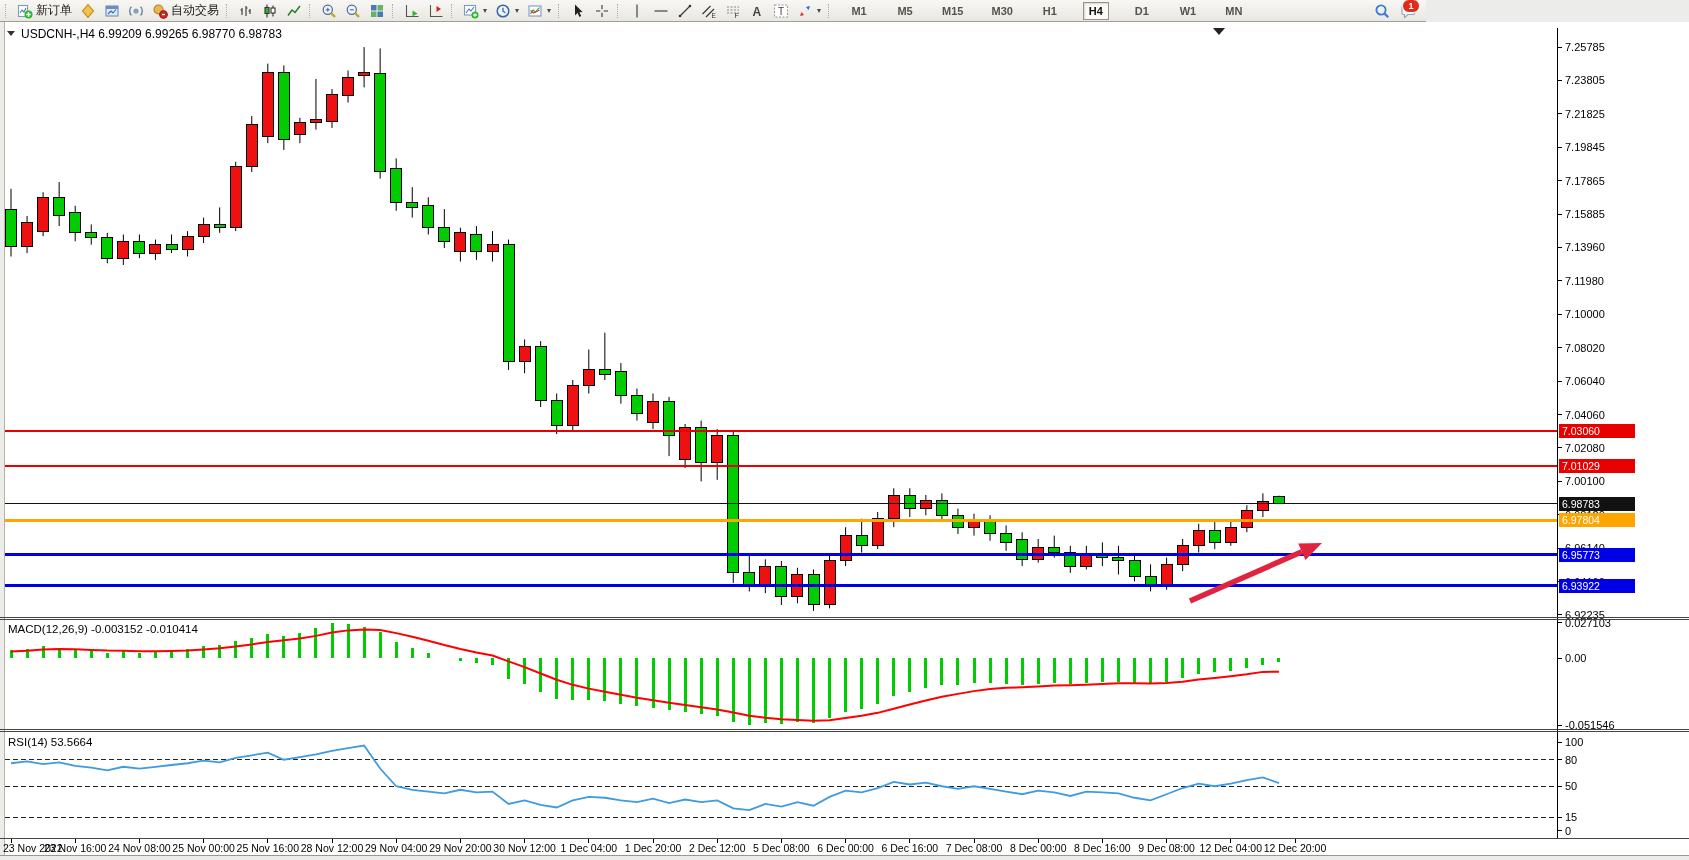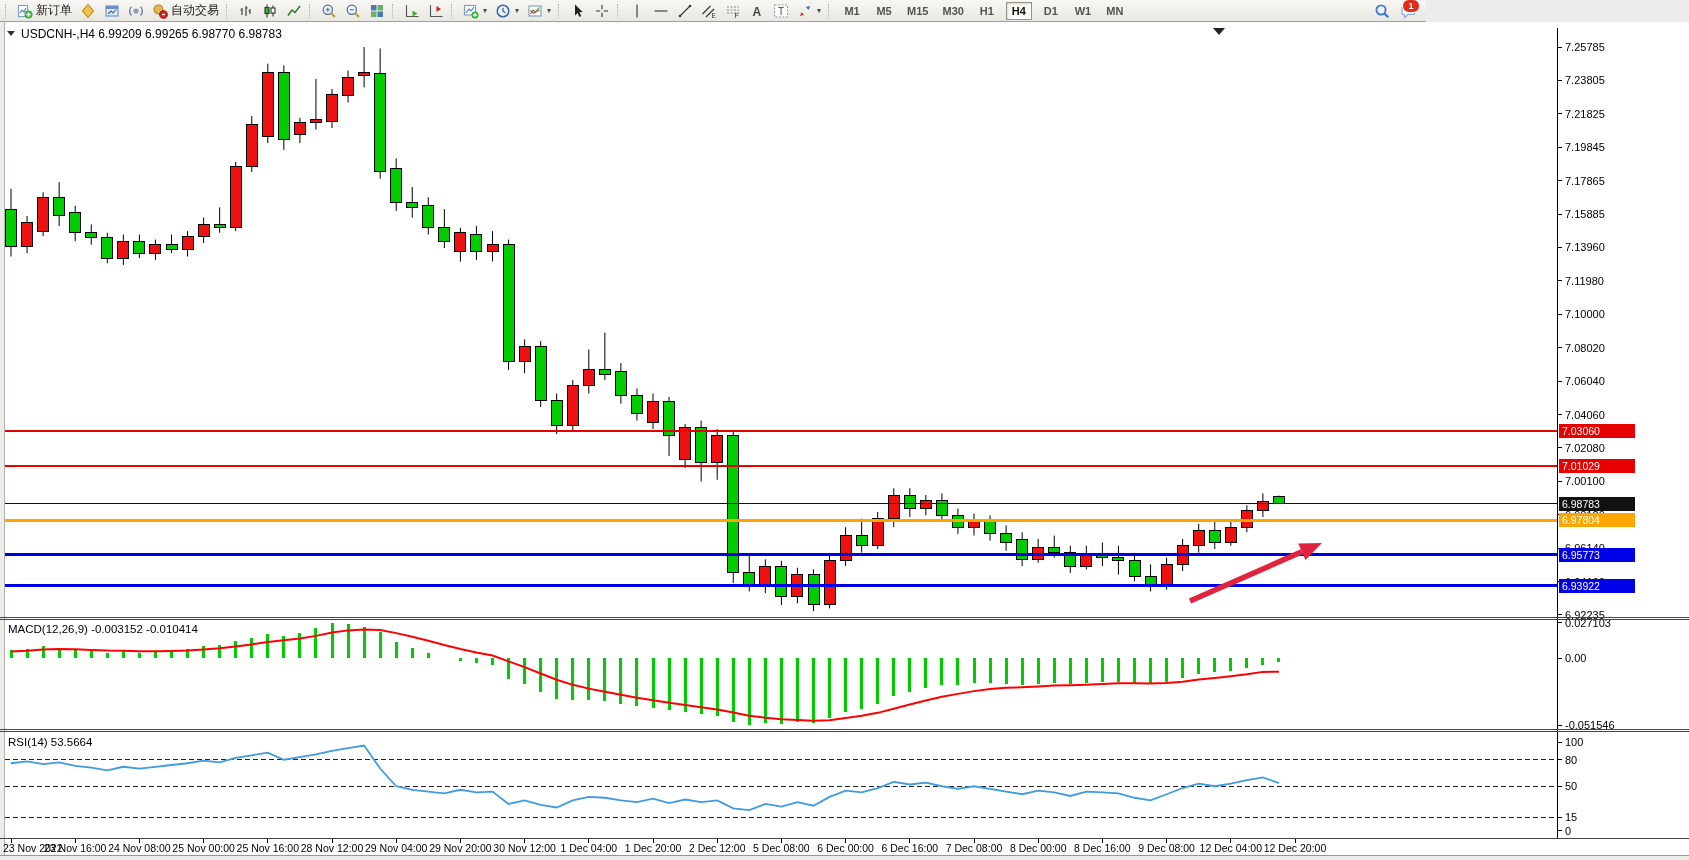--- a/index.html
+++ b/index.html
@@ -7,21 +7,21 @@
        overflow:hidden;position:relative;user-select:none}
   #toolbar{position:absolute;top:0;left:0;width:1426px;height:22px;box-sizing:border-box;
            background:linear-gradient(#f8f7f4,#e9e7e1);border-bottom:1px solid #a39f96;
            display:flex;align-items:center;padding:0 2px;z-index:3}
   .grp{display:flex;align-items:center;height:22px}
   .grp::before{content:"";width:3px;height:14px;margin:0 4px 0 3px;border-left:1px dotted #b3b0a7}
   .tbtn{display:flex;align-items:center;gap:3px;height:20px;padding:0 3px;border:1px solid transparent;
         background:transparent;font:12px "Liberation Sans",sans-serif;color:#1a1a1a;cursor:default}
   .tbtn .ic{display:flex;width:16px;height:16px}
   .caret{font-size:8px;color:#4a4a4a;margin-left:1px}
-  .tf{height:18px;min-width:26px;padding:0 3px;margin:0 3px;border:1px solid transparent;
+  .tf{height:18px;min-width:26px;padding:0 3px;margin:0 10px;border:1px solid transparent;
       background:transparent;font:bold 11px "Liberation Sans",sans-serif;color:#55534d;text-align:center}
   .tf.active{border:1px solid #989588;background:#fcfbf8;color:#111;box-shadow:inset 1px 1px 2px #d8d5cc}
   #tb-right{margin-left:auto;display:flex;align-items:center;gap:8px;padding-right:10px}
   .rbtn{position:relative;display:flex;width:18px;height:18px;align-items:center}
   .badge{position:absolute;top:-4px;right:-7px;min-width:12px;height:12px;border-radius:7px;
          background:#e02a1a;color:#fff;font:bold 9px "Liberation Sans",sans-serif;
          display:flex;align-items:center;justify-content:center;padding:0 2px;border:1px solid #fff}
   #cv{position:absolute;top:22px;left:0;display:block}
   svg text{font-family:"Liberation Sans",sans-serif}
 </style>

